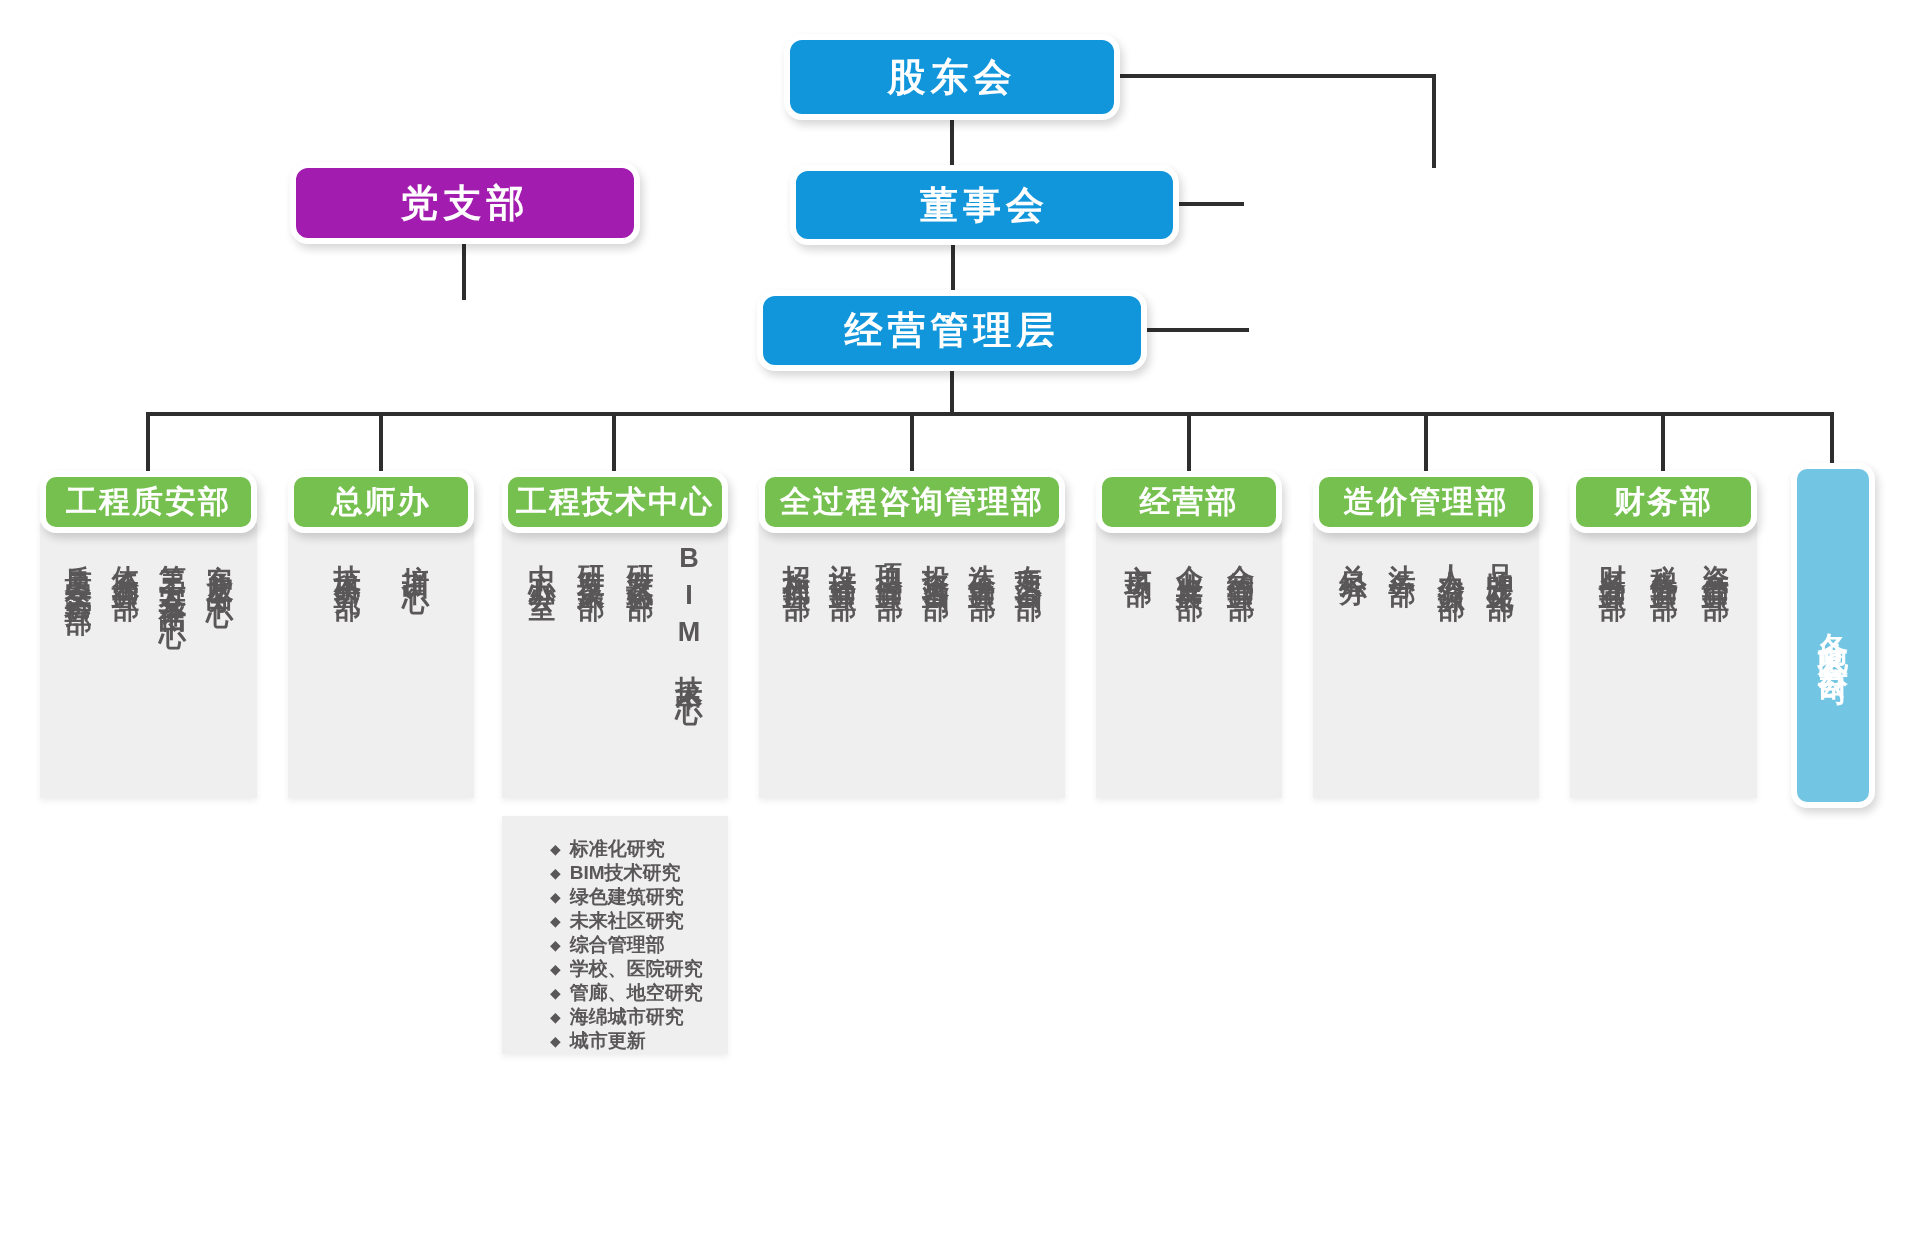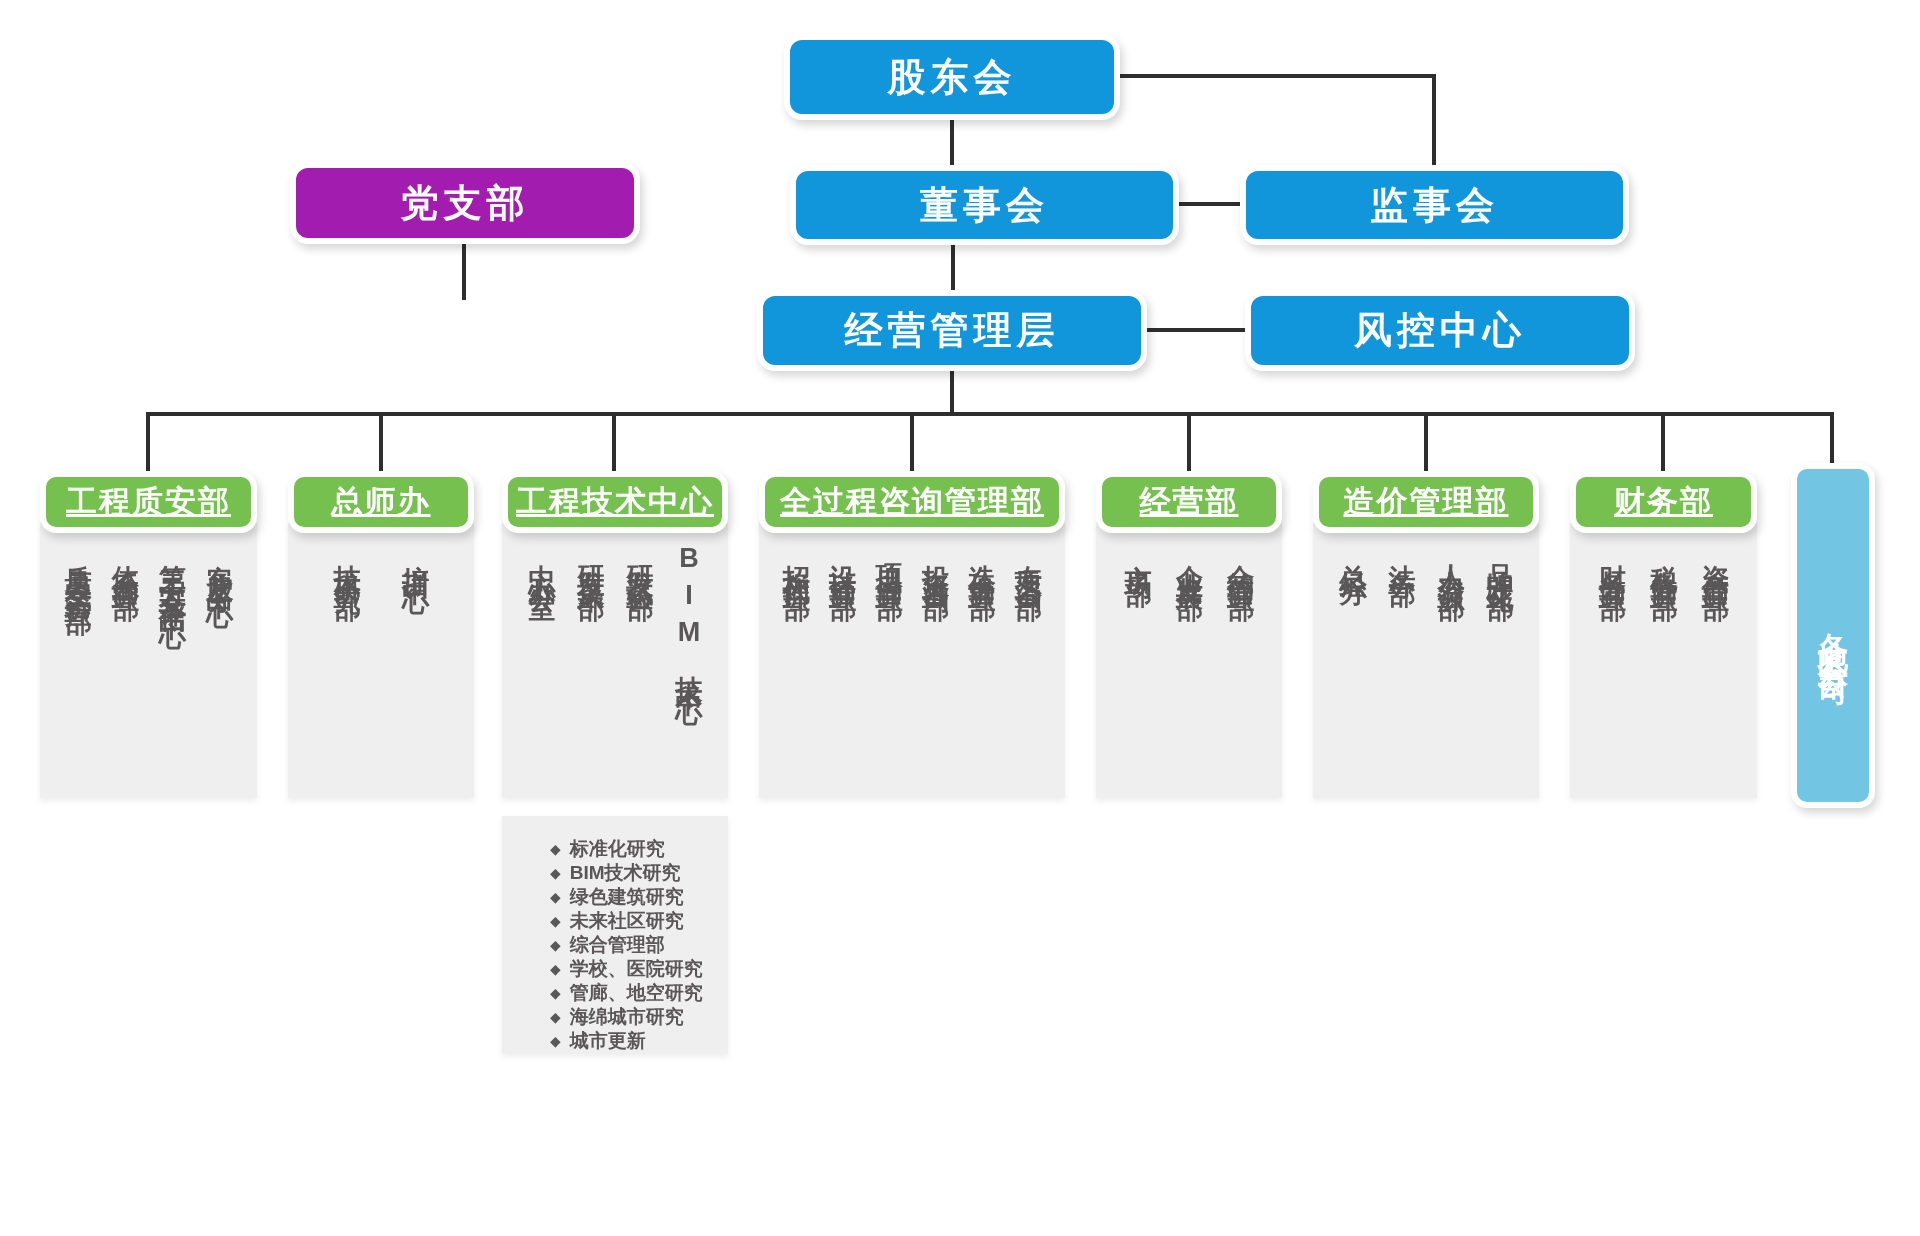--- a/index.html
+++ b/index.html
@@ -25,21 +25,20 @@
     background:#f0efef; box-sizing:border-box;
     display:flex; flex-direction:row; justify-content:space-evenly;
     padding:20px 6px 0 6px; box-shadow:0 3px 6px rgba(0,0,0,.07);
   }
   .dept-header {
     position:absolute; left:0; top:0; width:100%; height:62px;
     background:#75c04f; box-sizing:border-box; border:6px solid #fff; border-radius:16px;
     display:flex; align-items:center; justify-content:center;
     color:#fff; font-weight:700; font-size:31px; letter-spacing:2px;
     box-shadow:3px 5px 8px rgba(0,0,0,.16);
-    text-decoration:underline;
   }
   .vcol {
     writing-mode:vertical-rl; text-orientation:upright;
     font-size:27px; font-weight:700; color:#595757; letter-spacing:7px; line-height:1.15;
     white-space:nowrap;
   }
   
   .research {
     position:absolute; left:502px; top:816px; width:226px; height:238px;
     background:#f0efef; box-sizing:border-box; padding:21px 0 0 48px;
@@ -85,28 +84,22 @@
 
   <div class="node blue" style="left:784px;top:34px;width:336px;height:86px;">
     <span>股东会</span>
   </div>
   <div class="node lblue" style="left:290px;top:162px;width:350px;height:82px;">
     <span>党支部</span>
   </div>
   <div class="node blue" style="left:790px;top:165px;width:389px;height:80px;">
     <span>董事会</span>
   </div>
-  <div class="node blue" style="left:1240px;top:165px;width:389px;height:80px;">
-    <span>监事会</span>
-  </div>
   <div class="node blue" style="left:757px;top:290px;width:390px;height:81px;text-align:right;">
     <span>经营管理层</span>
-  </div>
-  <div class="node blue" style="left:1245px;top:290px;width:390px;height:81px;">
-    <span>风控中心</span>
   </div>
 
   <div id="departments">
       <div class="dept" style="left: 40px; width: 217px;">
         <div class="dept-body">
           <span class="vcol">质量安全管控部</span>
           <span class="vcol">体系管理部</span>
           <span class="vcol">第三方安全评估中心</span>
           <span class="vcol">客户服务中心</span>
         </div>

